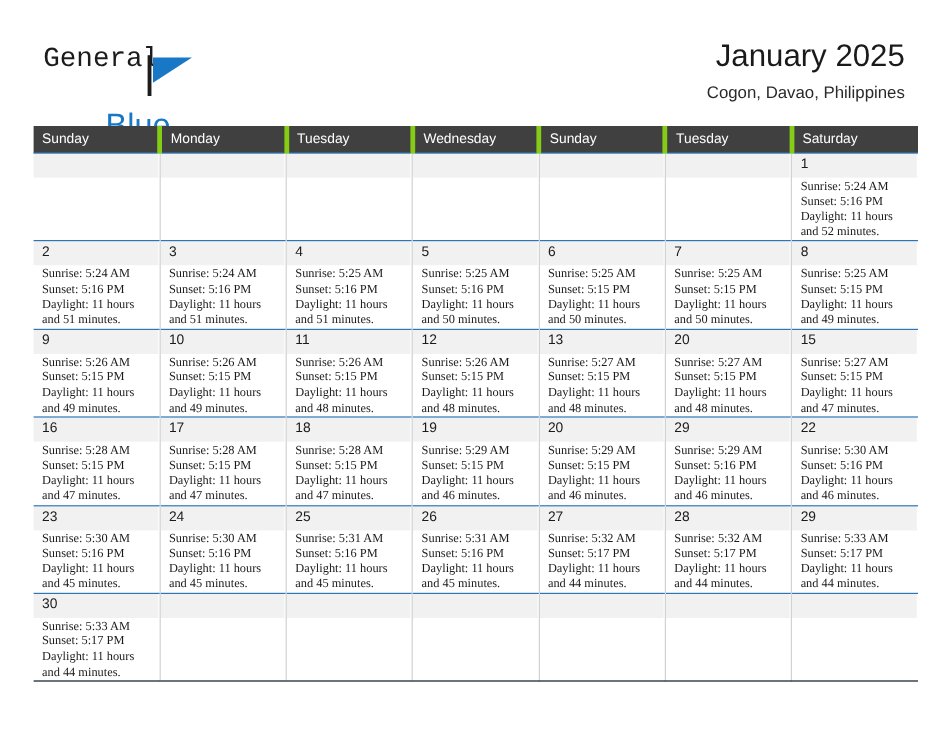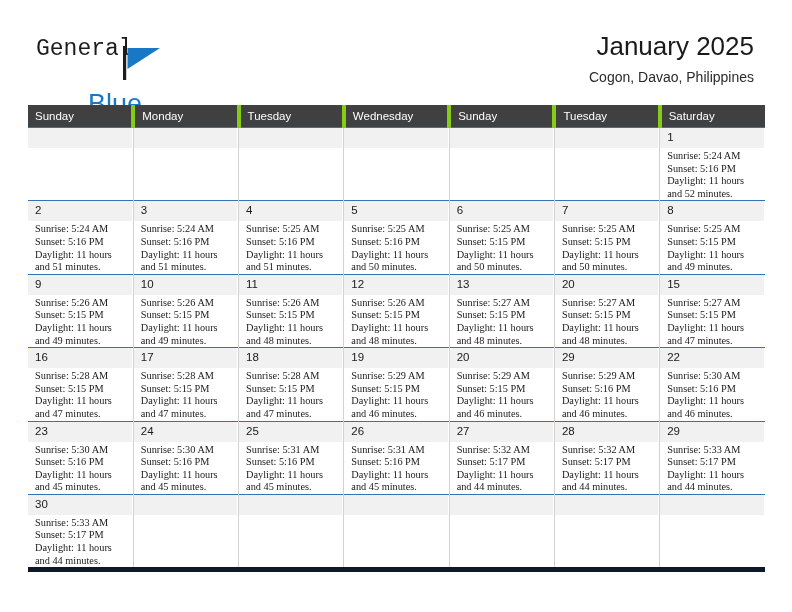--- a/index.html
+++ b/index.html
@@ -123,21 +123,21 @@
     width: 105.28px;
     height: 72px;
     border-top: 1px solid #2e75b6;
     border-right: 1px solid #d2d2d2;
     background: #ffffff;
   }
   .week-row > td:last-child {
     border-right: none;
   }
   .week-row.last > td {
-    border-bottom: 5px solid #0f172a;
+    border-bottom: 1px solid #0f172a;
     margin-top: 40px;
   }
 
   .daynum {
     background: #f1f1f1;
     color: #1a1a1a;
     font-size: 11.5px;
     line-height: 15px;
     padding: 2px 0 2px 7px;
     height: 16px;

